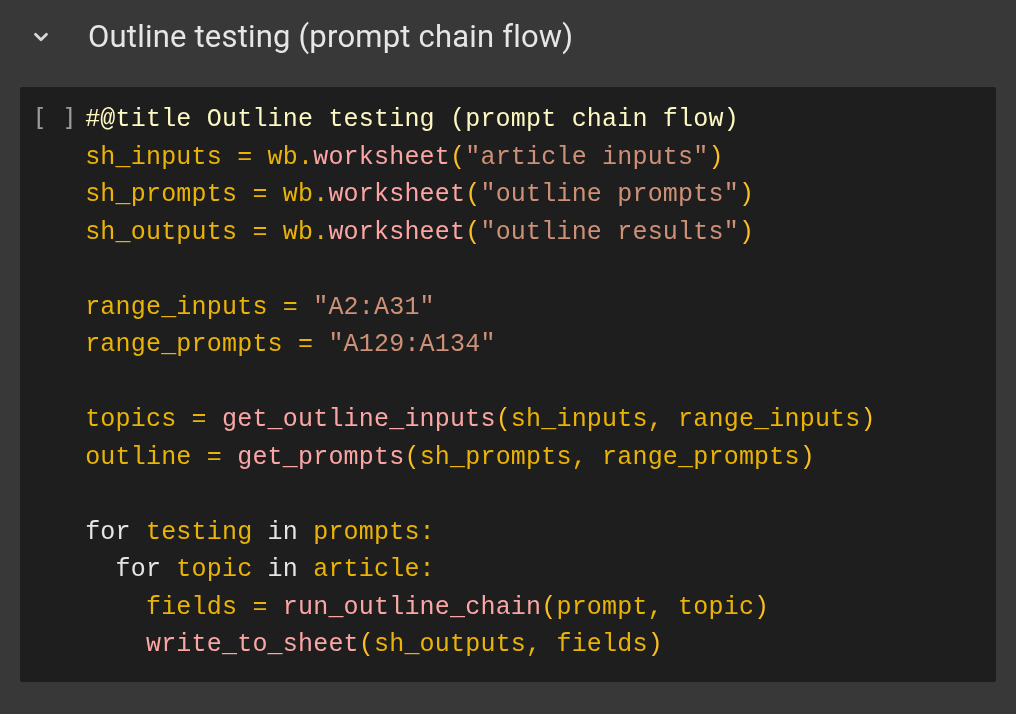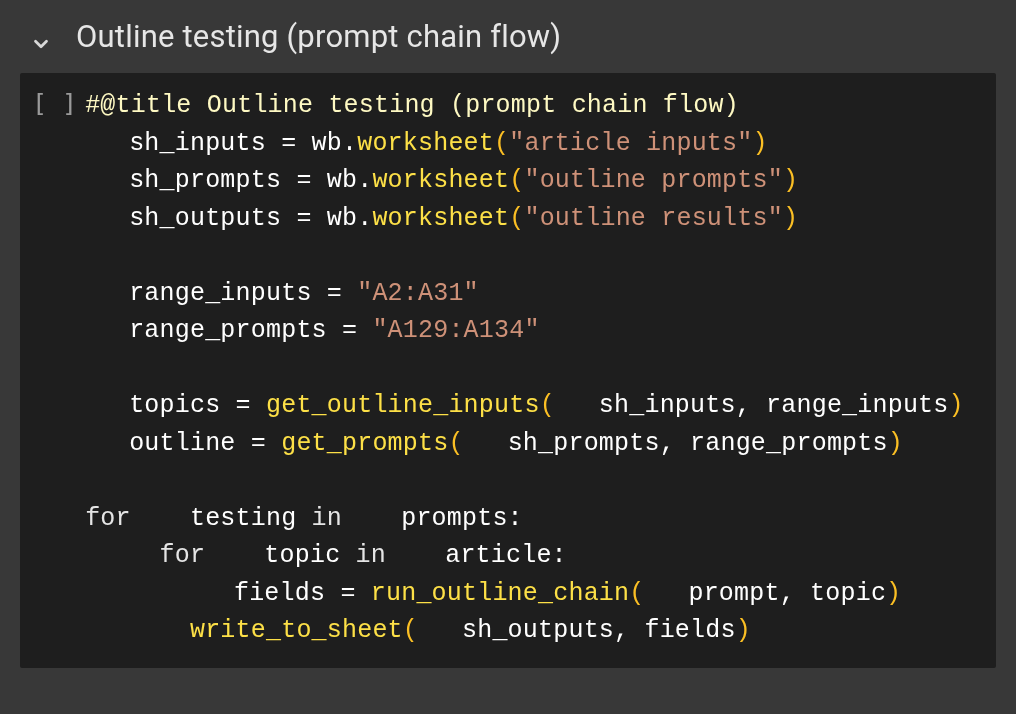--- a/index.html
+++ b/index.html
@@ -5,23 +5,23 @@
   * { box-sizing: border-box; margin: 0; padding: 0; }
   html, body {
     width: 1016px;
     height: 714px;
     background: #383838;
     font-family: -apple-system, BlinkMacSystemFont, "Segoe UI", Roboto, Helvetica, Arial, sans-serif;
     overflow: hidden;
   }
   .section-header {
     display: flex;
-    align-items: flex-end;
-    padding: 18px 22px 18px 30px;
-    gap: 24px;
+    align-items: center;
+    padding: 18px 22px 32px 30px;
+    gap: 36px;
   }
   .chevron {
     color: #d8d8d8;
     display: inline-flex;
     align-items: center;
     justify-content: center;
   }
   .chevron svg { width: 22px; height: 22px; }
   .section-title {
     color: #e6e6e6;
@@ -47,22 +47,22 @@
   }
   .code {
     font-family: ui-monospace, SFMono-Regular, Menlo, Consolas, "Liberation Mono", monospace;
     font-size: 25px;
     line-height: 1.5;
     color: #e6e6e6;
     white-space: pre;
     letter-spacing: 0.2px;
   }
   .tok-comment { color: #fef9c3; }
-  .tok-default { color: #ffffff; margin-left: 44px; }
-  .tok-func    { color: #fde047; }
+  .tok-default { color: #eab308; }
+  .tok-func    { color: #fca5a5; }
   .tok-punct   { color: #fbbf24; }
   .tok-string  { color: #ce9178; }
   .tok-keyword { color: #e5e5e5; }
 </style>
 </head>
 <body>
 
 <div class="section-header">
   <span class="chevron">
     <svg viewBox="0 0 24 24" fill="none" stroke="currentColor" stroke-width="3" stroke-linecap="round" stroke-linejoin="round">

